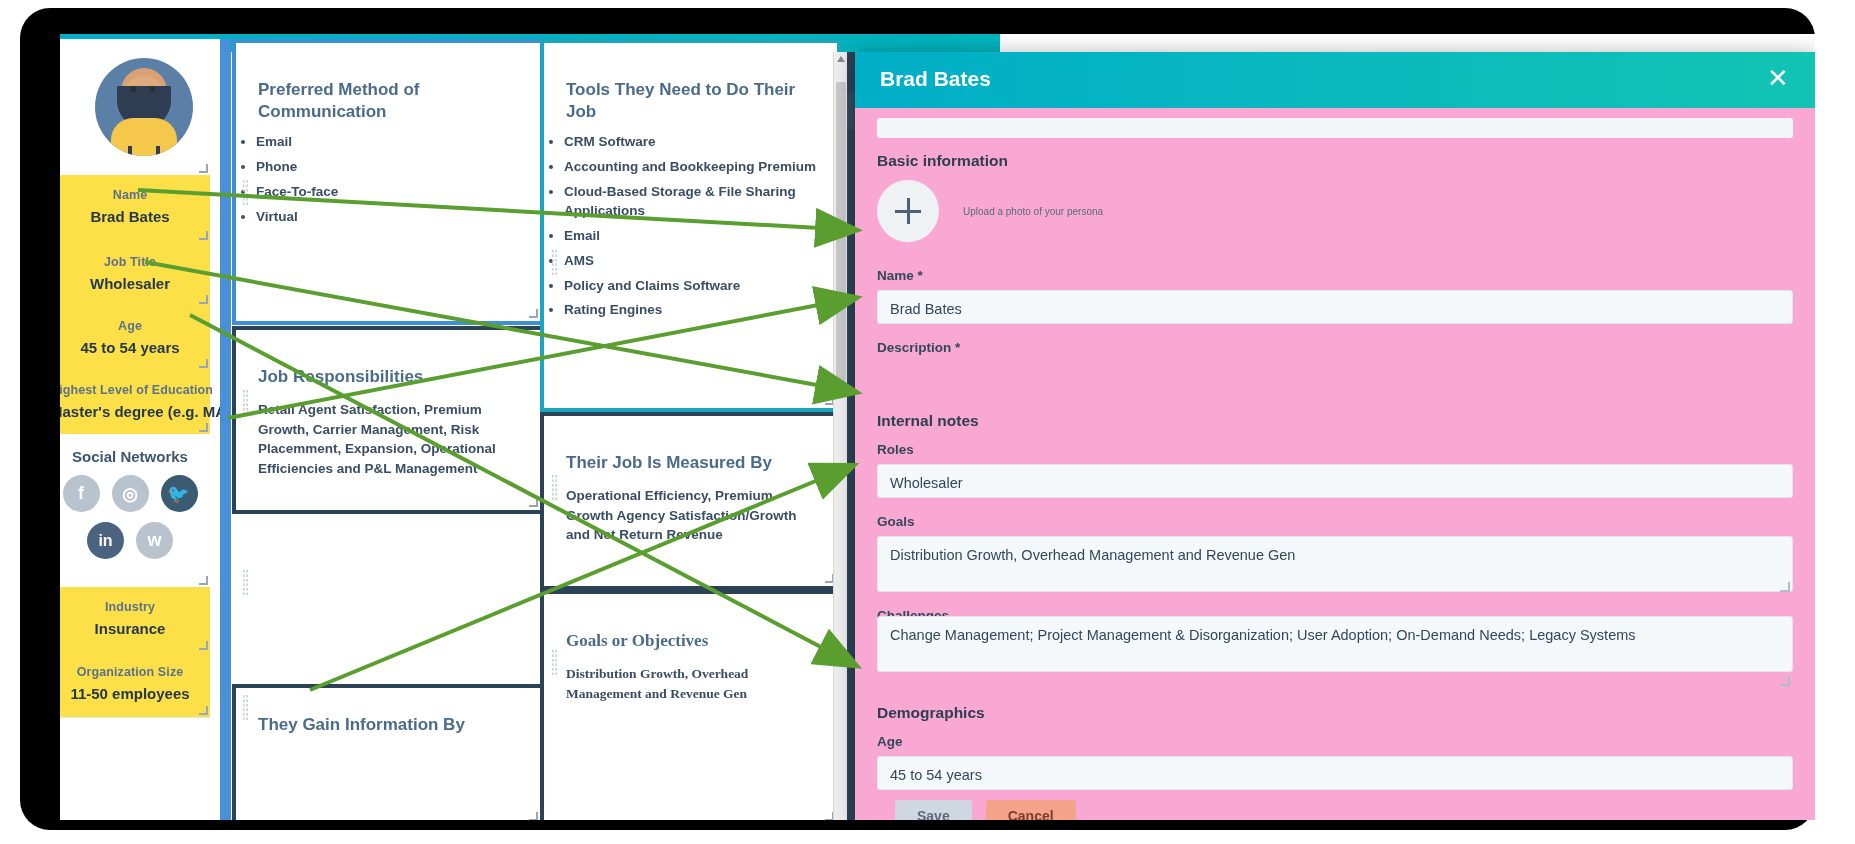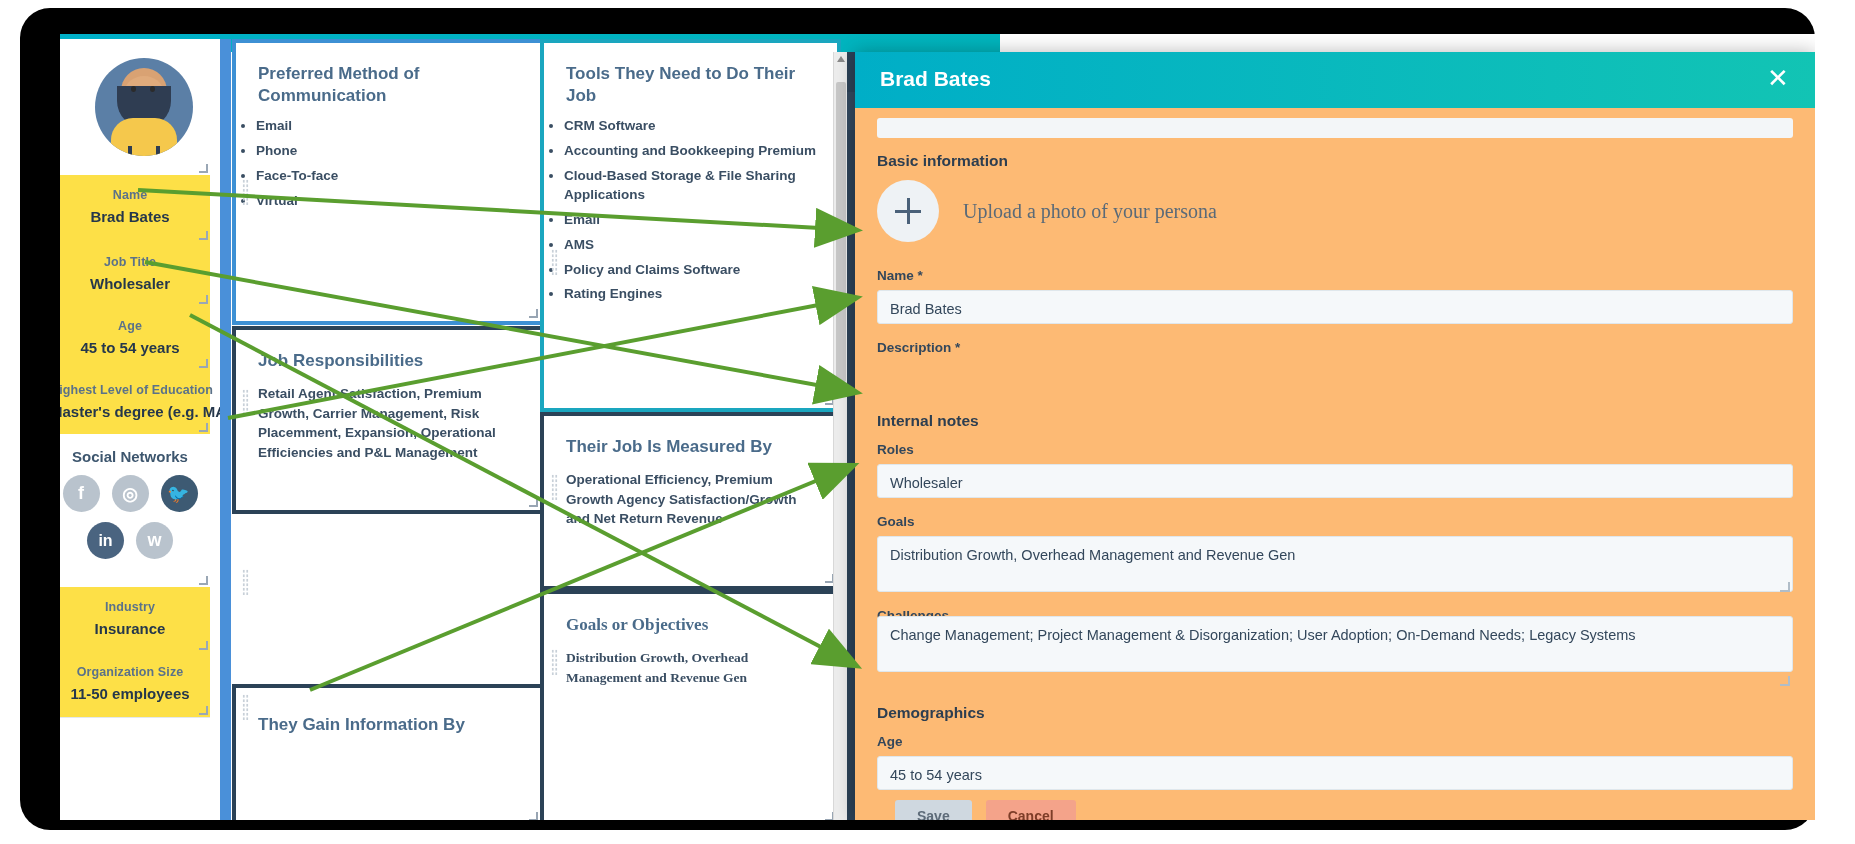--- a/index.html
+++ b/index.html
@@ -80,21 +80,21 @@
      color:#fff;font-weight:700;font-size:18px;}
   .s-fb{background:#b9c3cd;} .s-ig{background:#b9c3cd;} .s-tw{background:#3d5a73;}
   .s-li{background:#4a6480;} .s-pi{background:#b9c3cd;}
   .card{
     position:absolute;background:#ffffff;
     border:4px solid #2b4257;
   }
   .card.blue{border-color:#3d90d4;}
   .card.teal-l{border-color:#1aa6bf;}
   .card h3{
-    margin:0;padding:20px 22px 0 22px;
+    margin:0;padding:36px 22px 0 22px;
     font-size:17px;line-height:1.3;color:#4a6b8a;font-weight:700;
   }
   .card .body{padding:12px 22px 10px 22px;font-size:13.5px;color:#3a4e63;line-height:1.45;font-weight:600;}
   .card ul{margin:10px 0 0 0;padding-left:20px;}
   .card li{margin-bottom:6px;font-size:13.5px;color:#3a4e63;font-weight:600;line-height:1.4;}
   .grip{
     position:absolute;width:7px;height:26px;
     background-image:radial-gradient(#c8d0d8 38%,transparent 40%);
     background-size:3.5px 4.5px;
   }
@@ -132,36 +132,36 @@
   }
   .modal-title{
     position:absolute;left:25px;top:15px;font-size:21px;font-weight:700;color:#ffffff;
   }
   .modal-close{
     position:absolute;right:22px;top:12px;width:30px;height:30px;
     color:#ffffff;font-size:26px;line-height:28px;text-align:center;cursor:pointer;
   }
   .modal-body{
     position:absolute;left:0;top:56px;width:960px;height:712px;
-    background:#fdba74;padding:0 0 0 0;overflow:hidden;
+    background:#f9a8d4;padding:0 0 0 0;overflow:hidden;
   }
   .ghost-bar{
     position:absolute;left:22px;top:10px;width:916px;height:20px;background:#f3f6f8;border-radius:3px;
   }
   .sec-title{
     position:absolute;left:22px;font-size:15.5px;font-weight:700;color:#2d3e50;
   }
   .upload-row{position:absolute;left:22px;top:72px;display:flex;align-items:center;gap:24px;}
   .upload-circle{
     width:62px;height:62px;border-radius:50%;background:#eef2f5;
     display:flex;align-items:center;justify-content:center;
   }
   .plus-h{position:absolute;width:26px;height:3px;background:#4a6179;}
   .plus-v{position:absolute;width:3px;height:26px;background:#4a6179;}
-  .upload-text{font-size:20px;color:#5a6a78;font-family:Liberation Serif, serif;}
+  .upload-text{font-size:10px;color:#5a6a78;}
   .fld-label{position:absolute;left:22px;font-size:13.5px;font-weight:700;color:#33475b;}
   .fld{
     position:absolute;left:22px;width:916px;
     background:#f5f8fa;border:1px solid #dfe7ec;border-radius:3px;
     box-sizing:border-box;
     font-size:14.5px;color:#33475b;
     padding:8px 12px;line-height:1.45;
     overflow:hidden;white-space:nowrap;text-overflow:clip;
   }
   .fld.multi{white-space:normal;}

